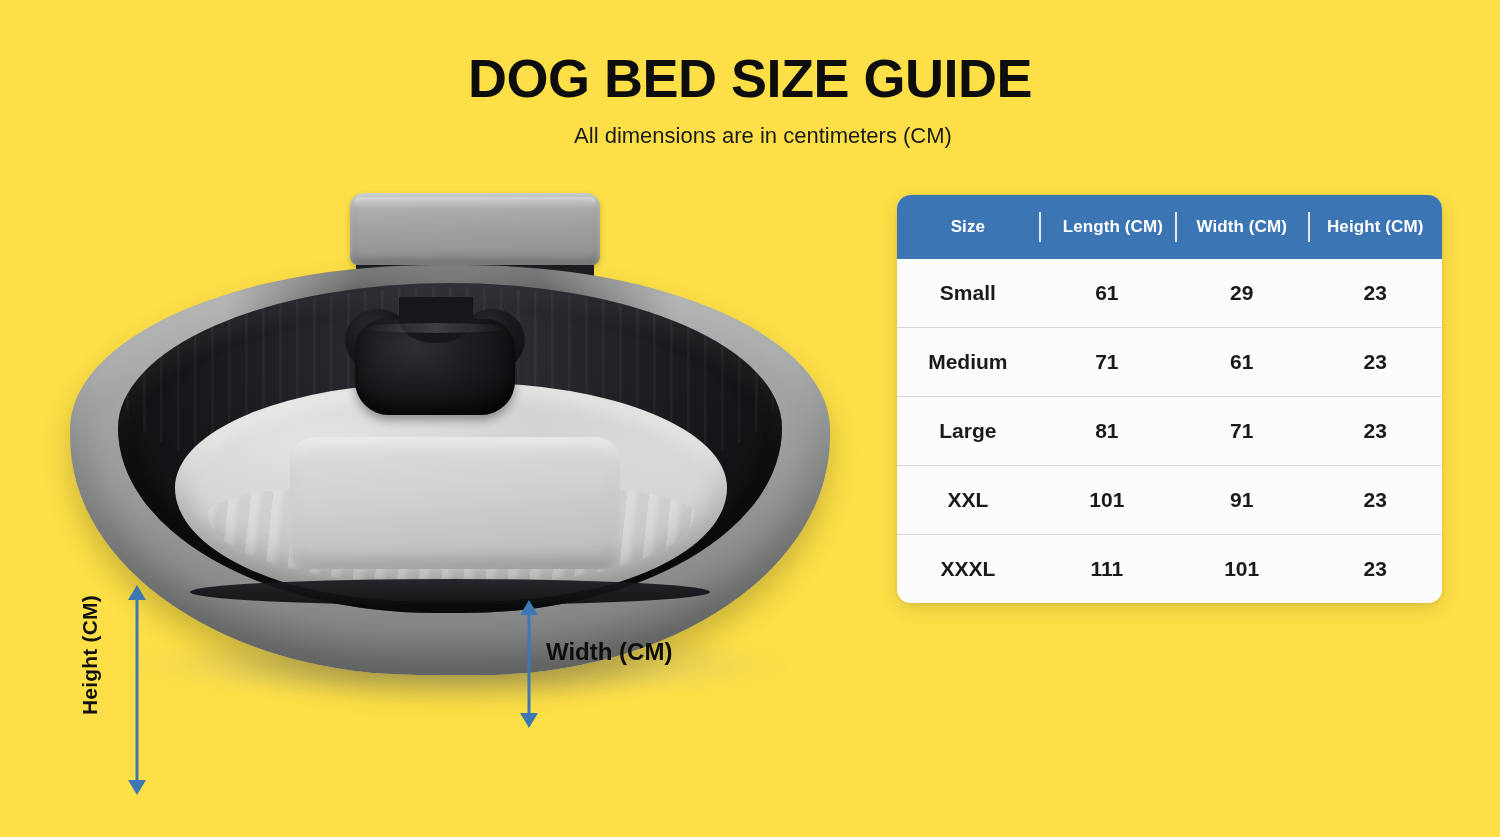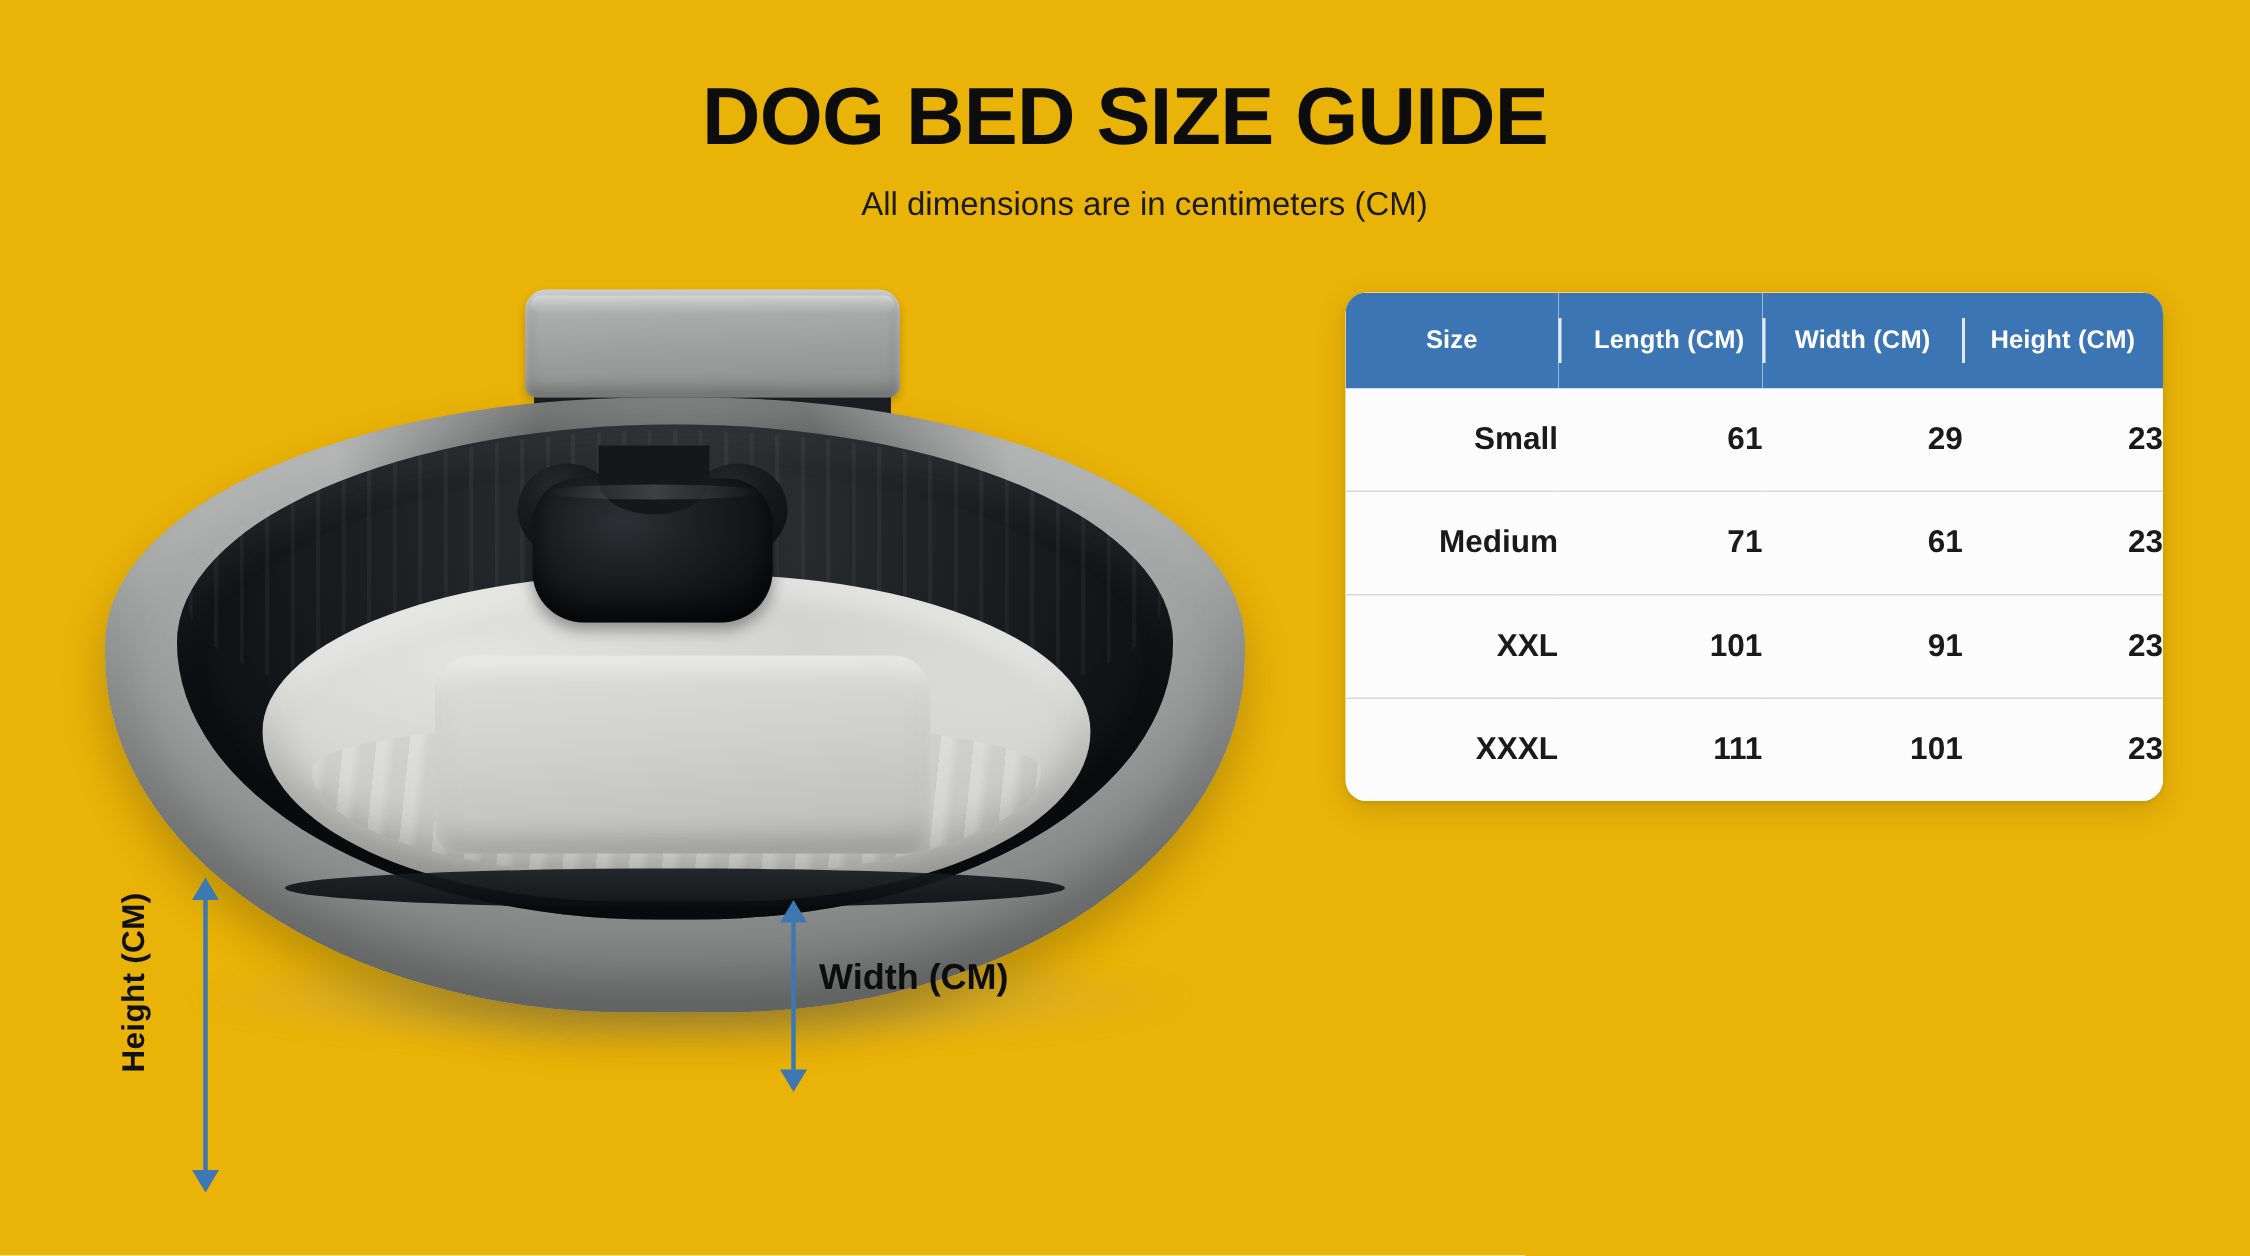--- a/index.html
+++ b/index.html
@@ -2,21 +2,21 @@
 <html><head>
 <meta charset="utf-8">
 <style>
   * { box-sizing: border-box; margin: 0; padding: 0; }
   html, body {
     width: 1500px; height: 837px;
     background: #fdfdfc;
     font-family: "Liberation Sans", sans-serif;
     overflow: hidden;
   }
-  .page { position: relative; width: 1500px; height: 837px; background: #eab308; }
+  .page { position: relative; width: 1500px; height: 837px; background: #fde047; }
 
   
   .header { position: absolute; top: 0; left: 0; width: 1500px; text-align: center; }
   .title {
     margin-top: 50px;
     font-size: 54px; font-weight: 800; letter-spacing: -0.5px;
     color: #0d0d0d; line-height: 1.05;
   }
   .subtitle {
     margin-top: 16px;
@@ -182,21 +182,21 @@
   thead th {
     position: relative;
     color: #ffffff; font-size: 17px; font-weight: 700;
     padding: 22px 0; text-align: center; letter-spacing: .1px;
   }
   thead th + th::before {
     content: ""; position: absolute; left: 0; top: 50%; transform: translateY(-50%);
     width: 2px; height: 30px; background: rgba(255,255,255,.85);
   }
   tbody td {
-    text-align: right; font-size: 21px; font-weight: 600; color: #1a1a1a;
+    text-align: center; font-size: 21px; font-weight: 600; color: #1a1a1a;
     padding: 22px 0;
     border-top: 1px solid #d8d8d8;
     background: #fcfcfc;
   }
   tbody tr:first-child td { border-top: none; }
   .col-size { width: 26%; }
   .col-len  { width: 25%; padding-left: 12px; }
   .col-wid  { width: 24.5%; }
   .col-hgt  { width: 24.5%; }
 </style>
@@ -264,20 +264,26 @@
           <td>29</td>
           <td>23</td>
         </tr>
         <tr>
           <td>Medium</td>
           <td>71</td>
           <td>61</td>
           <td>23</td>
         </tr>
         <tr>
+          <td>Large</td>
+          <td>81</td>
+          <td>71</td>
+          <td>23</td>
+        </tr>
+        <tr>
           <td>XXL</td>
           <td>101</td>
           <td>91</td>
           <td>23</td>
         </tr>
         <tr>
           <td>XXXL</td>
           <td>111</td>
           <td>101</td>
           <td>23</td>

